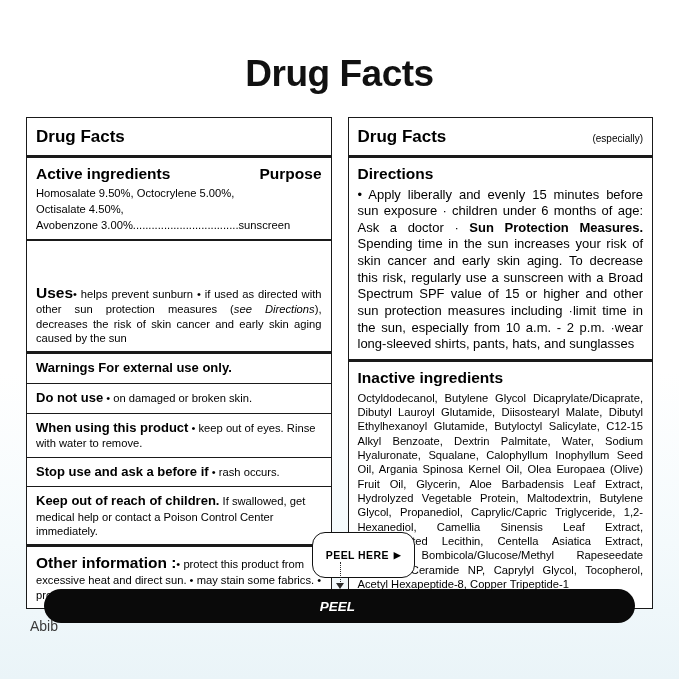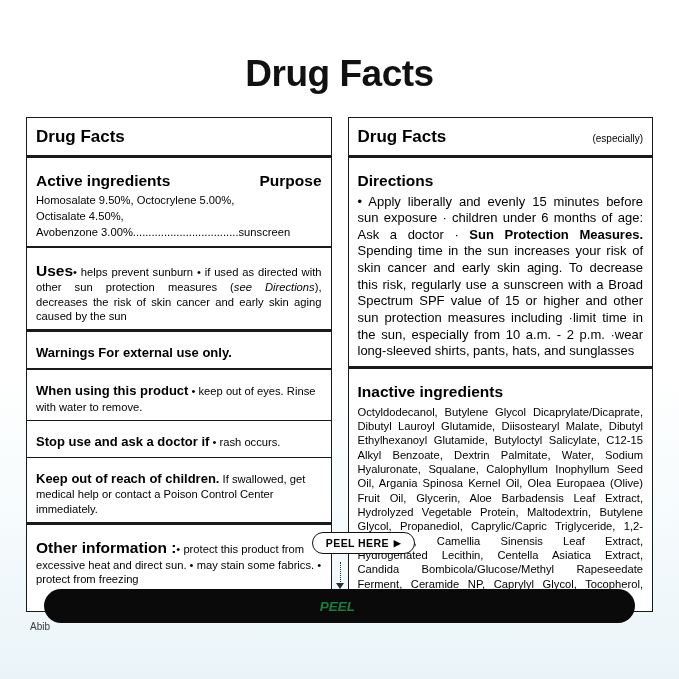--- a/index.html
+++ b/index.html
@@ -52,21 +52,21 @@
     border-bottom: 3.5px solid #1a1a1a;
   }
   .panel-head .dfh {
     font-size: 17px;
     font-weight: bold;
   }
   .panel-head .cont {
     font-size: 10px;
   }
   .sec {
-    padding: 13px 9px 6px 9px;
+    padding: 6px 9px 6px 9px;
   }
   .rule-thin {
     border-top: 1px solid #1a1a1a;
   }
   .rule-med {
     border-top: 2.2px solid #1a1a1a;
   }
   .rule-thick {
     border-top: 3.5px solid #1a1a1a;
   }
@@ -86,48 +86,49 @@
   .body-txt {
     font-size: 11.2px;
     margin-top: 2px;
   }
   .inline-hd {
     font-weight: bold;
     font-size: 13px;
   }
   .just {
     text-align: justify;
+    margin-top: 36px;
   }
   .dir-body {
     font-size: 13px;
     margin-top: 3px;
   }
   .ing-body {
     font-size: 11.2px;
     margin-top: 3px;
     text-align: justify;
   }
   .brand {
     margin: 9px 0 0 30px;
-    font-size: 10px;
+    font-size: 14px;
     color: #3b3b3b;
   }
   .peel-wrap {
     position: absolute;
     left: 0;
     right: 0;
     top: 532px;
     display: flex;
     justify-content: center;
   }
   .peel-pill {
     border: 1.4px solid #111;
     border-radius: 13px;
     background: #ffffff;
-    padding: 4px 13px;
+    padding: 16px 13px;
     font-size: 10.5px;
     font-weight: bold;
     letter-spacing: 0.4px;
     display: flex;
     align-items: center;
     gap: 5px;
     margin-left: 48px;
   }
   .peel-pill .arrow {
     font-size: 9px;
@@ -159,21 +160,21 @@
     background: #0a0a0a;
     border-radius: 19px;
     height: 34px;
     display: flex;
     align-items: center;
     justify-content: center;
     color: #ffffff;
     font-size: 13.5px;
   }
   .banner .hl {
-    color: #15803d;
+    color: #ffffff;
     font-weight: bold;
     font-style: italic;
     margin-right: 4px;
   }
   .banner .rest {
     font-weight: bold;
   }
   .ital { font-style: italic; }
 </style>
 </head>
@@ -206,30 +207,34 @@
           <span class="hd-lg">Uses</span><span>• helps prevent sunburn • if used as directed with other sun protection measures (</span><span class="ital">see Directions</span><span>), decreases the risk of skin cancer and early skin aging caused by the sun</span>
         </div>
       </div>
 
       <div class="rule-thick"></div>
       <div class="sec">
         <span class="hd-md">Warnings For external use only.</span>
       </div>
 
       <div class="rule-thin"></div>
+      <div class="sec">
+        <span class="inline-hd">Do not use</span>
+        <span>• on damaged or broken skin.</span>
+      </div>
 
       <div class="rule-thin"></div>
       <div class="sec">
         <span class="inline-hd">When using this product</span>
         <span>• keep out of eyes. Rinse with water to remove.</span>
       </div>
 
       <div class="rule-thin"></div>
       <div class="sec">
-        <span class="inline-hd">Stop use and ask a doctor if</span>
+        <span class="inline-hd">Stop use and ask a before if</span>
         <span>• rash occurs.</span>
       </div>
 
       <div class="rule-thin"></div>
       <div class="sec">
         <span class="inline-hd">Keep out of reach of children.</span>
         <span>If swallowed, get medical help or contact a Poison Control Center immediately.</span>
       </div>
 
       <div class="rule-thick"></div>

